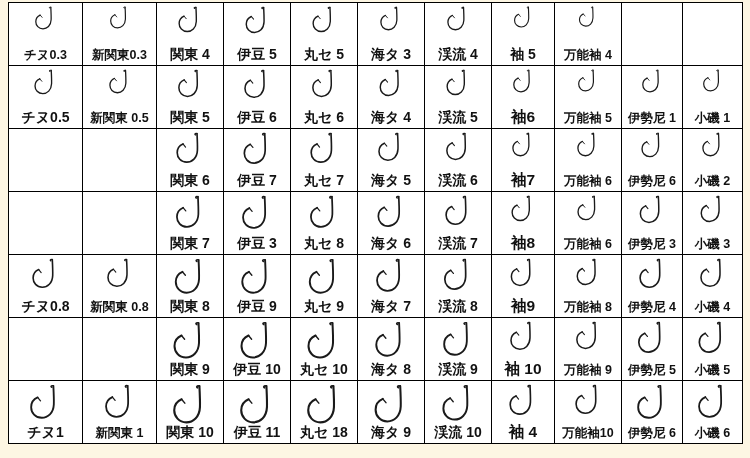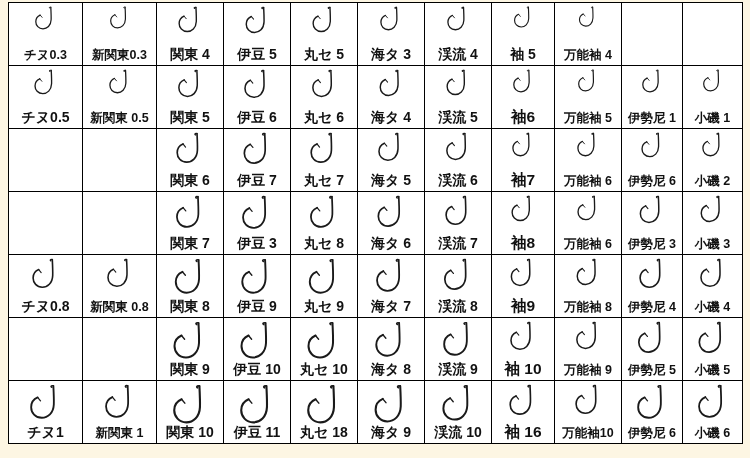--- a/index.html
+++ b/index.html
@@ -918,21 +918,21 @@
           </td>
           <td>
             <span class="cell-inner">
               <span class="hook-art">
                 <svg width="38" height="33" viewBox="0 0 44 40" preserveAspectRatio="xMidYMax meet">
                   <path d="M30.5,2 C30.5,2 31.2,16 31.0,22 C30.6,31.5 24.5,36.5 18.0,36.5 C11.0,36.5 6.5,31.0 6.5,25.0 C6.5,19.5 10.0,16.0 13.5,14.5" fill="none" stroke="#1a1a1a" stroke-width="2.0" stroke-linecap="round"></path>
                   <path d="M30.5,2 C28.0,1.2 27.2,3.0 28.8,3.6" fill="none" stroke="#1a1a1a" stroke-width="1.6" stroke-linecap="round"></path>
                   <path d="M13.5,14.5 L16.6,18.2" fill="none" stroke="#1a1a1a" stroke-width="1.4" stroke-linecap="round"></path>
                 </svg>
               </span>
-              <span class="hook-label lbl-l">袖 16</span>
+              <span class="hook-label lbl-l">袖 4</span>
             </span>
           </td>
           <td>
             <span class="cell-inner">
               <span class="hook-art">
                 <svg width="37" height="32" viewBox="0 0 44 40" preserveAspectRatio="xMidYMax meet">
                   <path d="M30.5,2 C30.5,2 31.2,16 31.0,22 C30.6,31.5 24.5,36.5 18.0,36.5 C11.0,36.5 6.5,31.0 6.5,25.0 C6.5,19.5 10.0,16.0 13.5,14.5" fill="none" stroke="#1a1a1a" stroke-width="2.0" stroke-linecap="round"></path>
                   <path d="M30.5,2 C28.0,1.2 27.2,3.0 28.8,3.6" fill="none" stroke="#1a1a1a" stroke-width="1.6" stroke-linecap="round"></path>
                   <path d="M13.5,14.5 L16.6,18.2" fill="none" stroke="#1a1a1a" stroke-width="1.4" stroke-linecap="round"></path>
                 </svg>

